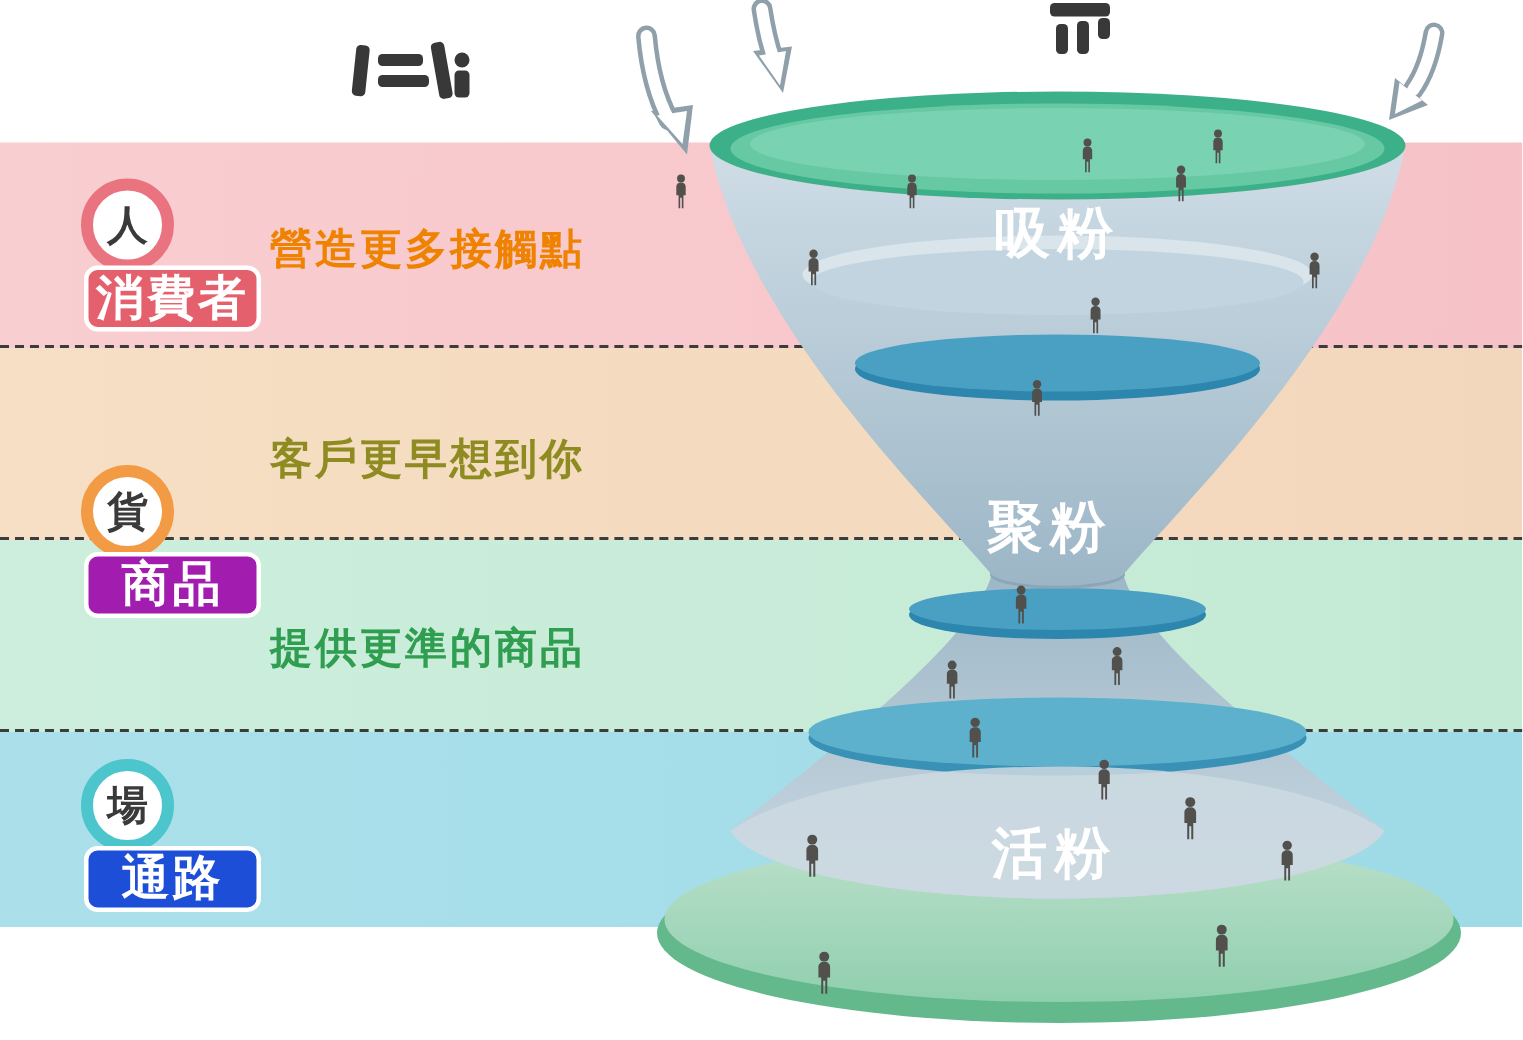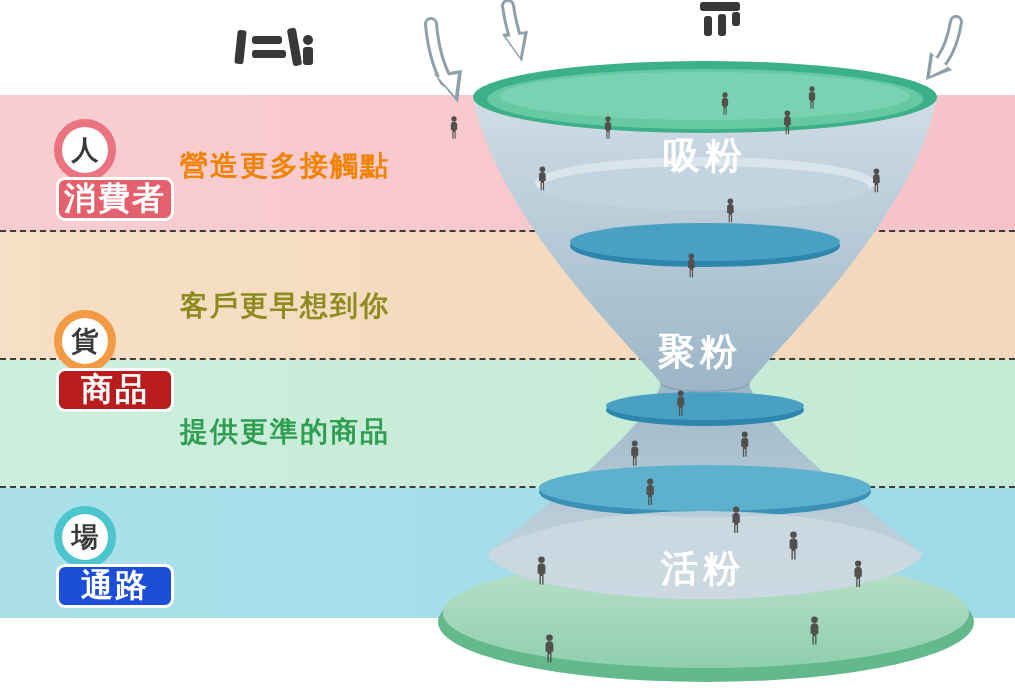--- a/index.html
+++ b/index.html
@@ -16,21 +16,21 @@
   
   .badge{position:absolute;left:26px;width:118px;height:110px;z-index:2;}
   .ring{position:absolute;top:0;left:50%;transform:translateX(-50%);
         width:46px;height:46px;border-radius:50%;background:#fff;border:8px solid #ccc;
         display:flex;align-items:center;justify-content:center;
         font-size:27px;font-weight:bold;color:#3a3a3a;z-index:1;}
   .plate{position:absolute;top:58px;left:0;width:112px;height:38px;border-radius:9px;
          border:3px solid #fff;color:#fff;font-size:32px;font-weight:bold;
          display:flex;align-items:center;justify-content:center;letter-spacing:2px;z-index:2;margin-left:30px;}
   .b1{top:119px;} .b1 .ring{border-color:#e9747f;} .b1 .plate{background:#e4606d;}
-  .b2{top:310px;} .b2 .ring{border-color:#f29b44;} .b2 .plate{background:#b91c1c;}
+  .b2{top:310px;} .b2 .ring{border-color:#f29b44;} .b2 .plate{background:#a21caf;}
   .b3{top:506px;} .b3 .ring{border-color:#4cc5cd;} .b3 .plate{background:#1d4ed8;}
 
   
   .rtext{position:absolute;left:180px;font-size:28px;font-weight:bold;letter-spacing:2px;z-index:2;white-space:nowrap;}
   .t1{top:147px;color:#ef8200;}
   .t2{top:287px;color:#8e8b21;}
   .t3{top:413px;color:#2f9e50;}
   .t4{top:543px;color:#13a2aa;}
 
   

